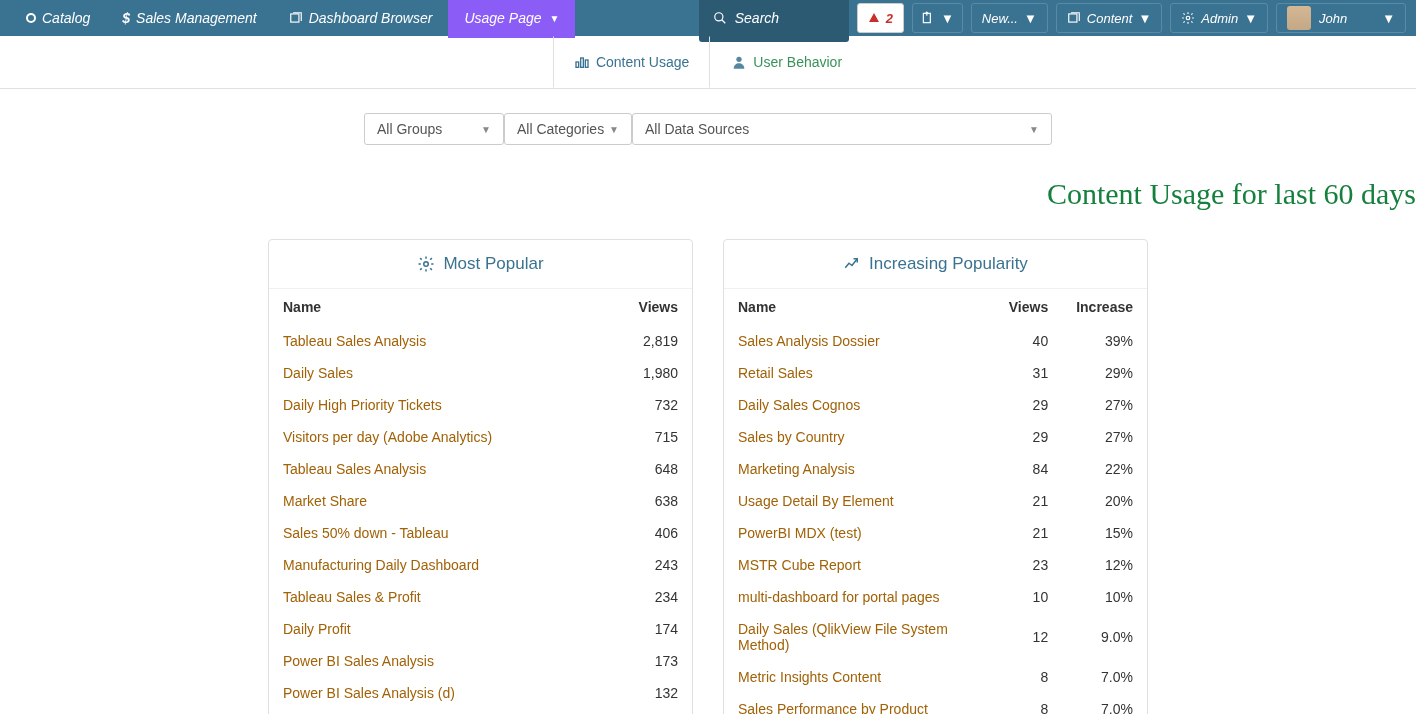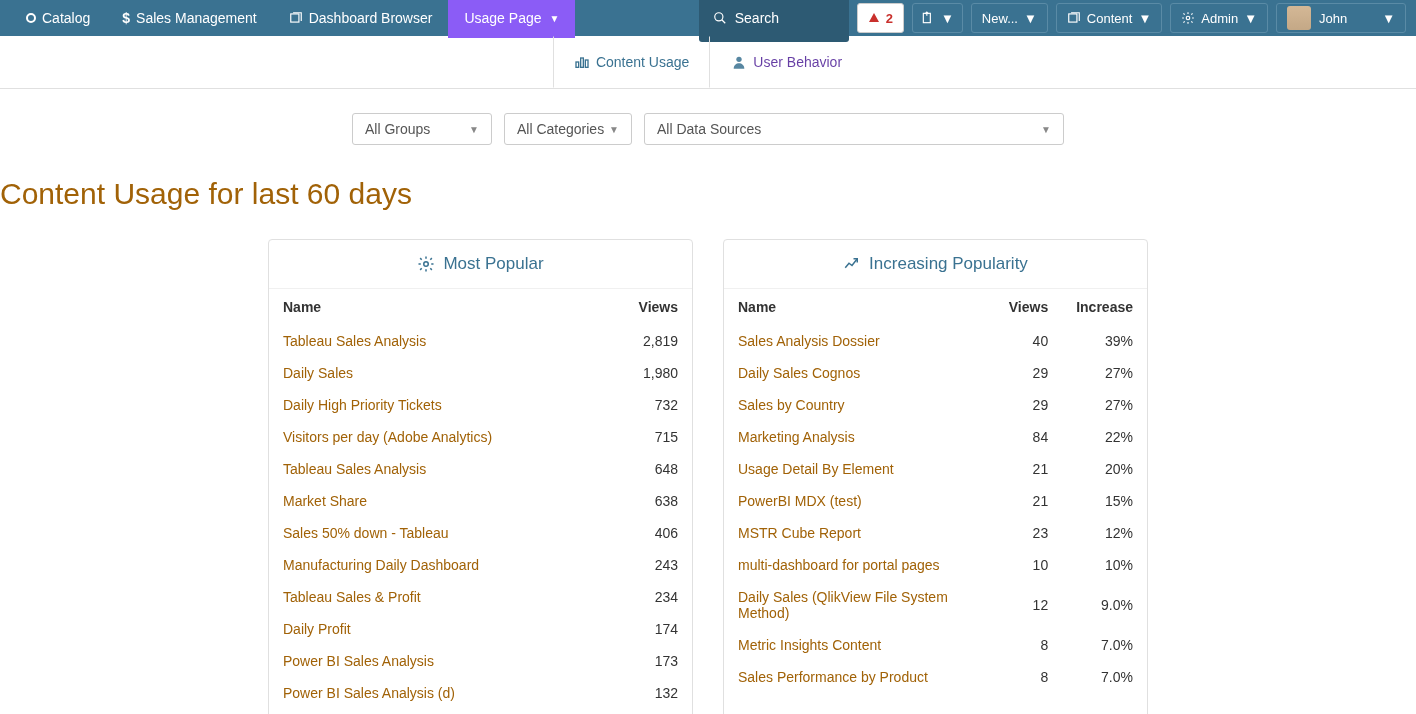--- a/index.html
+++ b/index.html
@@ -1,44 +1,44 @@
 <!DOCTYPE html>
 <html><head>
 <meta charset="utf-8">
 <style>
 * { box-sizing: border-box; margin: 0; padding: 0; }
 body { font-family: -apple-system, BlinkMacSystemFont, "Segoe UI", Helvetica, Arial, sans-serif; background: #fff; font-size: 14px; color: #333; }
 
-.topbar { background: #3a7291; height: 36px; display: flex; align-items: center; padding: 0 10px; }
+.topbar { background: #3a7291; height: 36px; display: flex; align-items: center; padding: 0 10px; font-style: italic; }
 .nav-item { color: #fff; padding: 0 16px; height: 40px; display: flex; align-items: center; cursor: pointer; font-size: 14px; gap: 6px; }
 .nav-item.active { background: #8b5cf6; align-items: center; }
 .nav-item .chev { margin-left: 2px; font-size: 10px; }
 
 .topbar-right { margin-left: auto; display: flex; align-items: center; gap: 8px; }
 .search-box { background: #2d5a73; color: #fff; border-radius: 3px; padding: 16px 14px; display: flex; align-items: center; gap: 8px; cursor: pointer; width: 150px; }
 .search-box svg { width: 14px; height: 14px; }
 .btn { background: #fff; border: 1px solid #ccc; border-radius: 3px; padding: 5px 10px; display: flex; align-items: center; gap: 6px; cursor: pointer; font-size: 13px; height: 30px; }
 .btn-teal { background: #3a7291; border: 1px solid #5a8ba6; color: #fff; }
 .alert-btn { color: #c9302c; font-weight: bold; }
 .alert-btn svg { width: 12px; height: 12px; }
 .avatar { width: 24px; height: 24px; border-radius: 3px; background: linear-gradient(#d4b896, #c4a886); display: inline-block; }
 
 .subtabs { display: flex; justify-content: center; border-bottom: 1px solid #e0e0e0; height: 53px; }
 .subtab { padding: 0 20px; display: flex; align-items: center; gap: 6px; cursor: pointer; font-size: 14px; border: 1px solid transparent; }
 .subtab.active { color: #3a7291; border-left: 1px solid #e0e0e0; border-right: 1px solid #e0e0e0; }
-.subtab:not(.active) { color: #4c1d95; opacity: 0.85; }
-
-.filters { display: flex; justify-content: center; gap: 12px; padding: 24px 8px 16px; }
+.subtab:not(.active) { color: #15803d; opacity: 0.85; }
+
+.filters { display: flex; justify-content: center; padding: 24px 8px 16px; }
 .select { border: 1px solid #ccc; border-radius: 3px; padding: 7px 12px; display: flex; align-items: center; justify-content: space-between; cursor: pointer; font-size: 14px; background: #fff; color: #555; }
 .select.w1 { width: 140px; }
 .select.w2 { width: 128px; }
 .select.w3 { width: 420px; }
 .select .chev { font-size: 10px; color: #888; }
 
-.page-title { text-align: left; font-size: 30px; font-weight: 400; color: #a16207; padding: 16px 0 28px; }
+.page-title { text-align: right; font-size: 30px; font-weight: 400; color: #15803d; padding: 16px 0 28px; font-family: Liberation Serif, serif; }
 
 .panels { display: flex; justify-content: center; gap: 30px; padding: 0 20px; }
 .panel { border: 1px solid #e0e0e0; border-radius: 4px; width: 425px; }
 .panel-head { display: flex; justify-content: center; align-items: center; gap: 8px; padding: 14px 0; color: #3a7291; font-size: 17px; border-bottom: 1px solid #f0f0f0; }
 .panel-head svg { width: 18px; height: 18px; }
 
 .tbl { width: 100%; border-collapse: collapse; }
 .tbl th { text-align: left; padding: 10px 14px; font-weight: 600; font-size: 14px; color: #333; }
 .tbl th.num, .tbl td.num { text-align: right; }
 .tbl td { padding: 8px 14px; font-size: 14px; }
@@ -247,20 +247,25 @@
           <th class="num">Increase</th>
         </tr>
       </thead>
       <tbody id="increasing-body">
           <tr>
             <td class="name"><a href="#">Sales Analysis Dossier</a></td>
             <td class="num">40</td>
             <td class="num">39%</td>
           </tr>
           <tr>
+            <td class="name"><a href="#">Retail Sales</a></td>
+            <td class="num">31</td>
+            <td class="num">29%</td>
+          </tr>
+          <tr>
             <td class="name"><a href="#">Daily Sales Cognos</a></td>
             <td class="num">29</td>
             <td class="num">27%</td>
           </tr>
           <tr>
             <td class="name"><a href="#">Sales by Country</a></td>
             <td class="num">29</td>
             <td class="num">27%</td>
           </tr>
           <tr>

